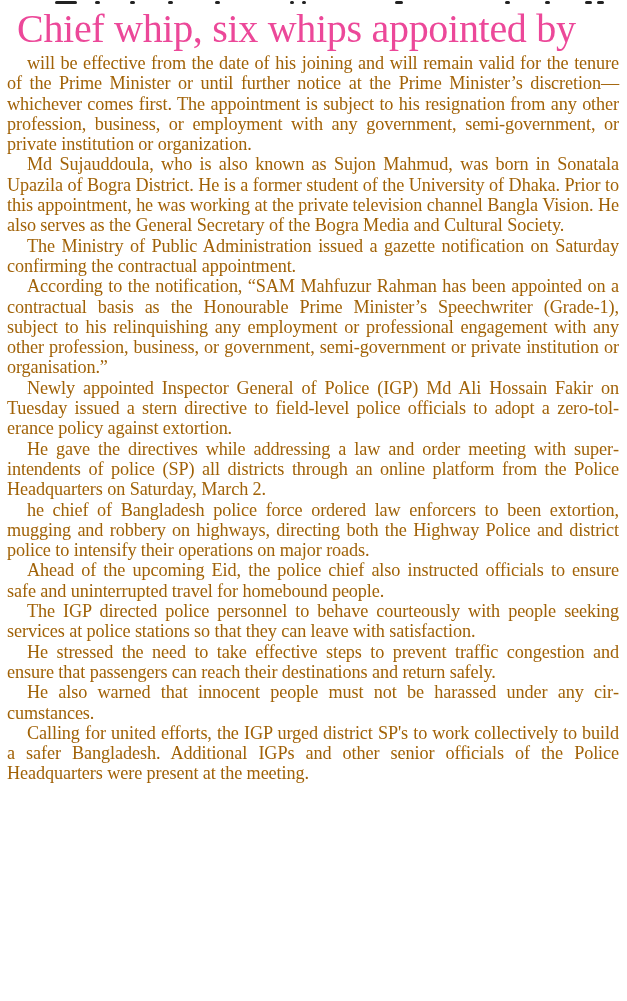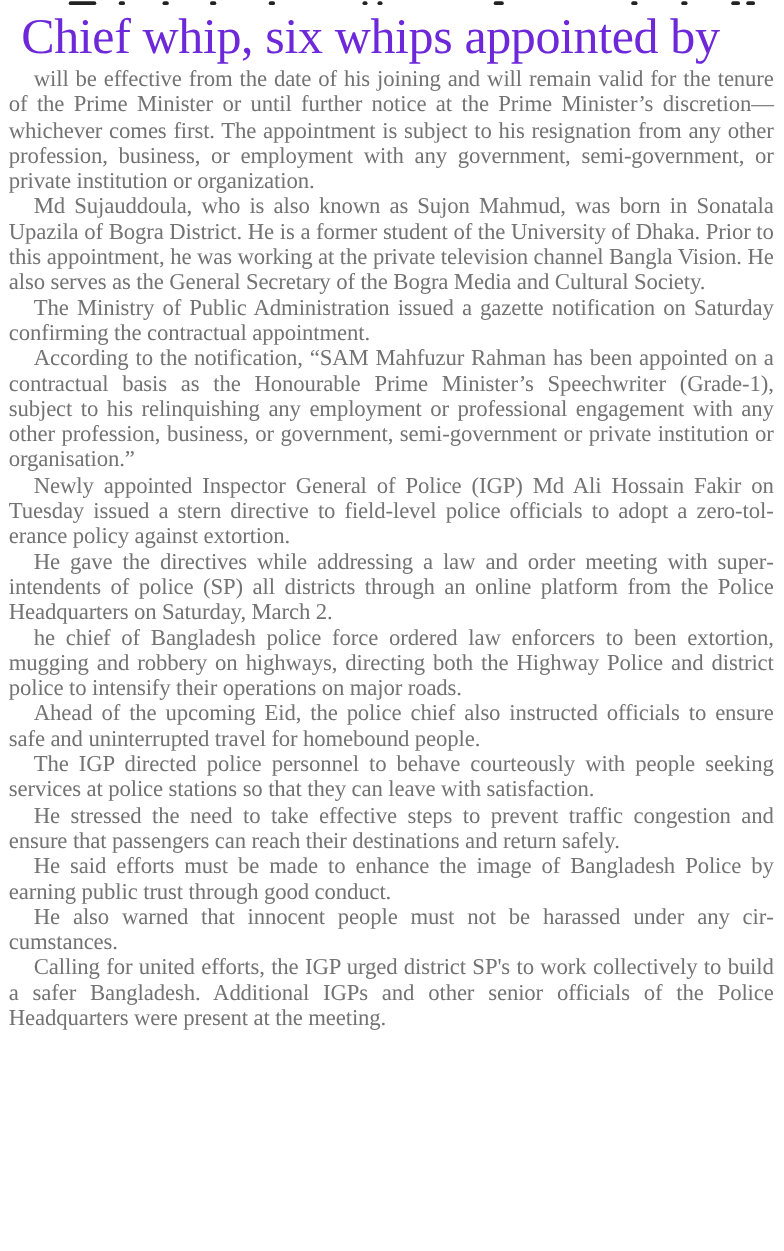--- a/index.html
+++ b/index.html
@@ -27,32 +27,32 @@
     height: 3px;
     background: #222222;
     border-radius: 1.5px;
   }
   .headline {
     margin: 1px 0 3px 17px;
     font-size: 40px;
     line-height: 43px;
     font-weight: 400;
     letter-spacing: -0.3px;
-    color: #6d28d9;
+    color: #ec4899;
     white-space: nowrap;
   }
   .body {
     padding: 0 8px 0 7px;
     font-size: 18.2px;
     line-height: 20.3px;
     letter-spacing: -0.1px;
     text-align: justify;
     -webkit-hyphens: manual;
     hyphens: manual;
-    color: #737373;
+    color: #a16207;
   }
   .body p {
     margin: 0;
     text-indent: 20px;
   }
 </style>
 </head>
 <body>
 
 <div class="page">
@@ -78,18 +78,17 @@
       <p>will be effective from the date of his joining and will remain valid for the tenure of the Prime Minister or until further notice at the Prime Minister’s dis­cretion—whichever comes first. The appointment is subject to his resignation from any other profession, business, or employment with any government, semi-government, or private institution or organization.</p>
       <p>Md Sujauddoula, who is also known as Sujon Mahmud, was born in Sonatala Upazila of Bogra District. He is a former student of the University of Dhaka. Prior to this appointment, he was working at the private television channel Bangla Vision. He also serves as the General Secretary of the Bogra Media and Cultural Society.</p>
       <p>The Ministry of Public Administration issued a gazette notification on Saturday confirming the contractual appointment.</p>
       <p>According to the notification, “SAM Mahfuzur Rahman has been appointed on a contractual basis as the Honourable Prime Minister’s Speechwriter (Grade-1), subject to his relinquishing any employment or professional engagement with any other profession, business, or government, semi-government or pri­vate institution or organisation.”</p>
       <p>Newly appointed Inspector General of Police (IGP) Md Ali Hossain Fakir on Tuesday issued a stern directive to field-level police officials to adopt a zero-tol­erance policy against extortion.</p>
       <p>He gave the directives while addressing a law and order meeting with super­intendents of police (SP) all districts through an online platform from the Police Headquarters on Saturday, March 2.</p>
       <p>he chief of Bangladesh police force ordered law enforcers to been extortion, mugging and robbery on highways, directing both the Highway Police and dis­trict police to intensify their operations on major roads.</p>
       <p>Ahead of the upcoming Eid, the police chief also instructed officials to ensure safe and uninterrupted travel for homebound people.</p>
       <p>The IGP directed police personnel to behave courteously with people seeking services at police stations so that they can leave with satisfaction.</p>
       <p>He stressed the need to take effective steps to prevent traffic congestion and ensure that passengers can reach their destinations and return safely.</p>
-      <p>He said efforts must be made to enhance the image of Bangladesh Police by earning public trust through good conduct.</p>
       <p>He also warned that innocent people must not be harassed under any cir­cumstances.</p>
       <p>Calling for united efforts, the IGP urged district SP's to work collectively to build a safer Bangladesh. Additional IGPs and other senior officials of the Police Headquarters were present at the meeting.</p>
     </div>
 
 </div>
 
 </body></html>

